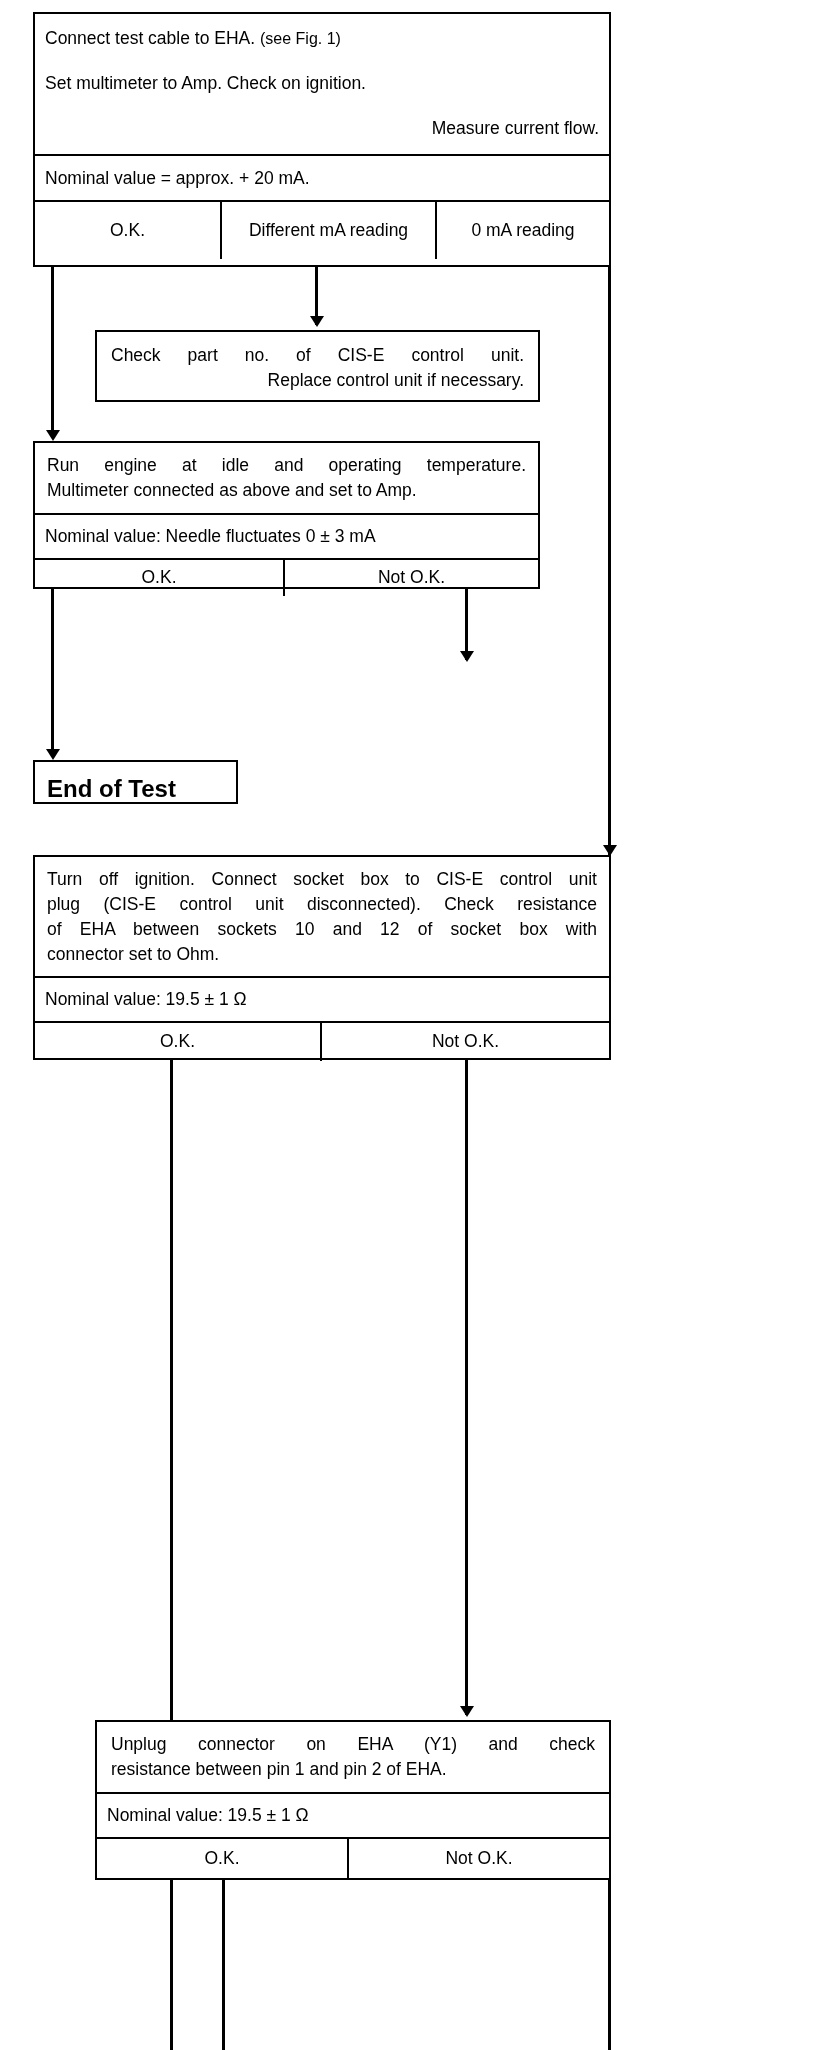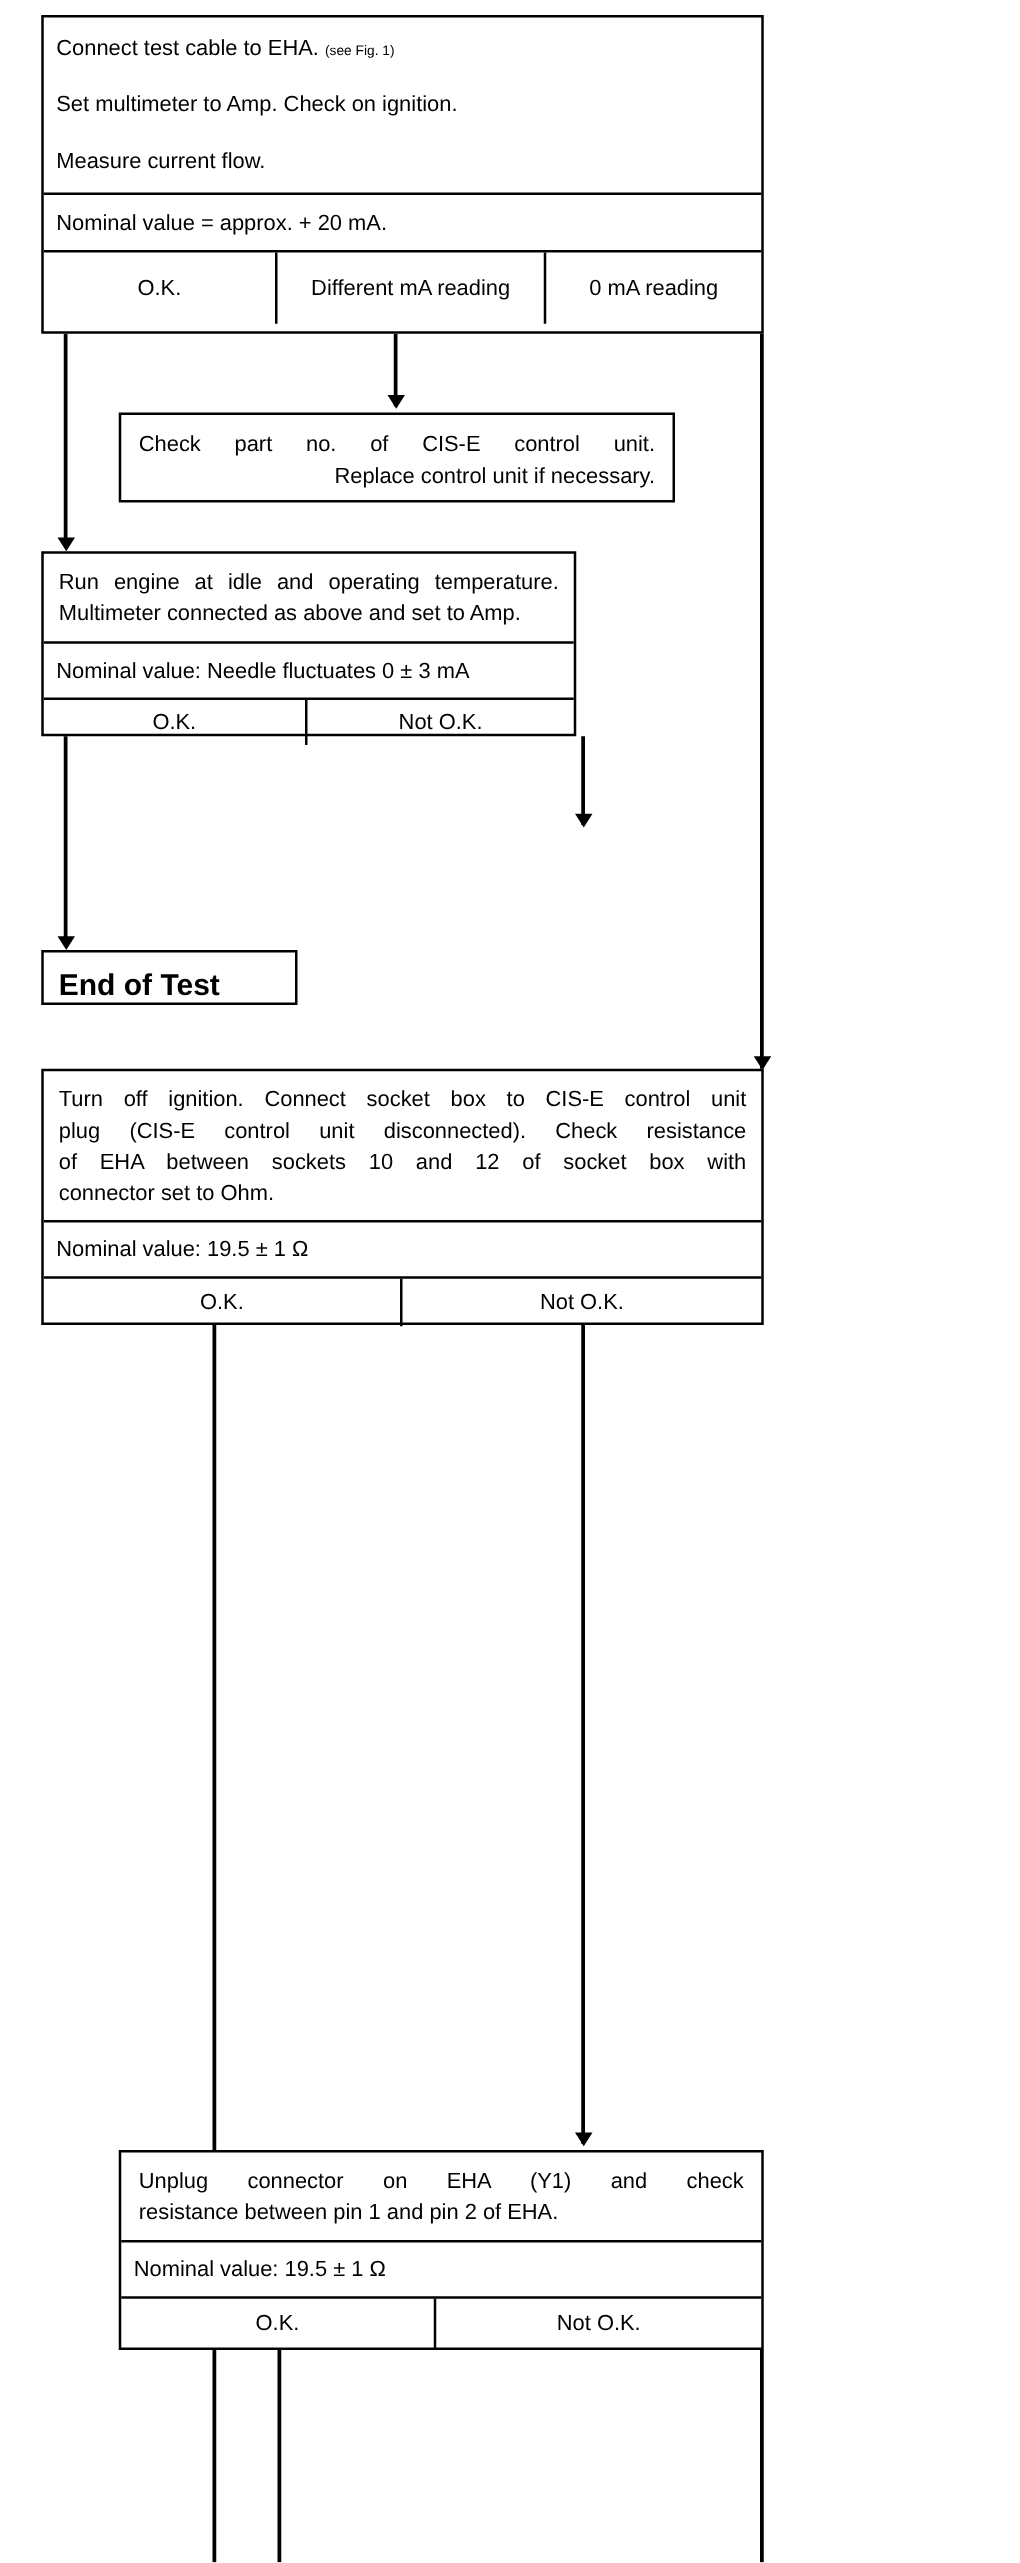--- a/index.html
+++ b/index.html
@@ -52,21 +52,21 @@
     justify-content: center;
   }
   .row > .col + .col {
     border-left: 2px solid #000;
   }
 
   .just { text-align: justify; text-align-last: justify; }
   .justleft { text-align: justify; }
 
   small.fig {
-    font-size: 11px;
+    font-size: 16px;
     vertical-align: baseline;
   }
   sub.sub {
     font-size: 12px;
     vertical-align: -0.25em;
   }
 
   
   .vline {
     position: absolute;
@@ -90,21 +90,21 @@
 
   <div class="box" style="left:33px; top:12px; width:578px; height:255px;">
 
     <div class="cell" style="padding-top:12px;">
       <span>Connect test cable to EHA.</span>
       <small class="fig">(see Fig. 1)</small>
     </div>
 
     <div class="cell" style="padding-top:13px;">Set multimeter to Amp.  Check on ignition.</div>
 
-    <div class="cell" style="padding-top:13px; padding-bottom:13px;">Measure current flow.</div>
+    <div class="cell" style="padding-top:13px; padding-bottom:13px;text-align:right;">Measure current flow.</div>
 
     <div class="cell sep" style="padding-top:10px; padding-bottom:10px;">Nominal value = approx. + 20 mA.</div>
 
     <div class="row" style="height:59px;">
       <div class="col" style="width:185px;">O.K.</div>
       <div class="col" style="width:215px;">Different mA reading</div>
       <div class="col" style="width:174px;">0 mA reading</div>
     </div>
   </div>
 
@@ -117,21 +117,21 @@
   <div class="vline" style="left:608px; top:267px; height:590px;"></div>
   <div class="arrow" style="left:602.5px; top:845px;"></div>
 
   <div class="box" style="left:95px; top:330px; width:445px; height:72px;">
     <div class="cell" style="padding:11px 14px;">
       <div class="just">Check part no. of CIS-E control unit.</div>
       <div class="justleft" style="text-align:right;">Replace control unit if necessary.</div>
     </div>
   </div>
 
-  <div class="box" style="left:33px; top:441px; width:428px; height:148px;">
+  <div class="box" style="left:33px; top:441px; width:507px; height:148px;">
 
     <div class="cell" style="padding:10px 12px;">
       <div class="just">Run engine at idle and operating temperature.</div>
       <div style="text-align:left;">Multimeter connected as above and set to Amp.</div>
     </div>
 
     <div class="cell sep" style="padding-top:9px; padding-bottom:9px;">Nominal value:  Needle fluctuates 0 ± 3 mA</div>
 
     <div class="row" style="height:38px;">
       <div class="col" style="width:248px;">O.K.</div>

